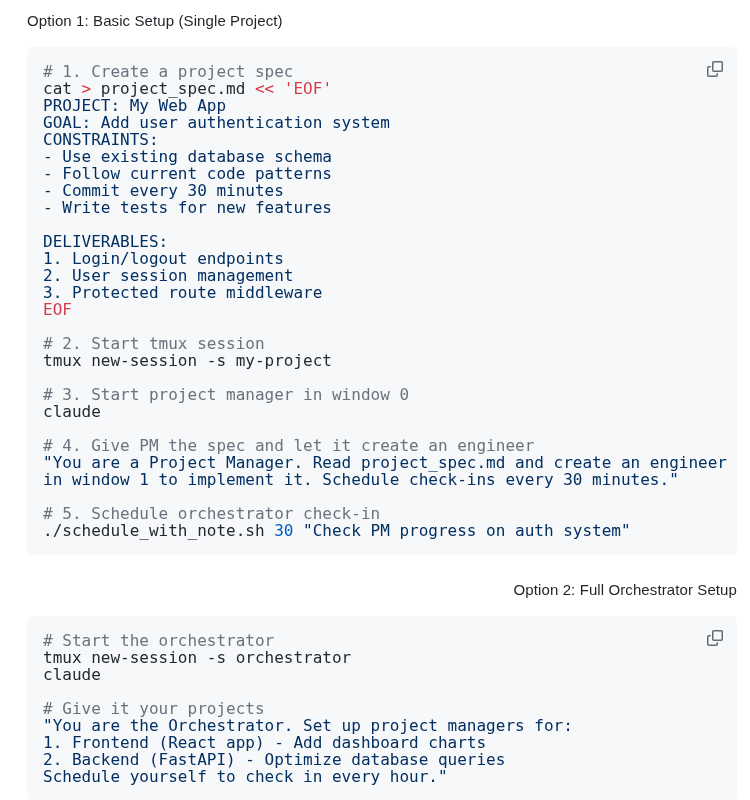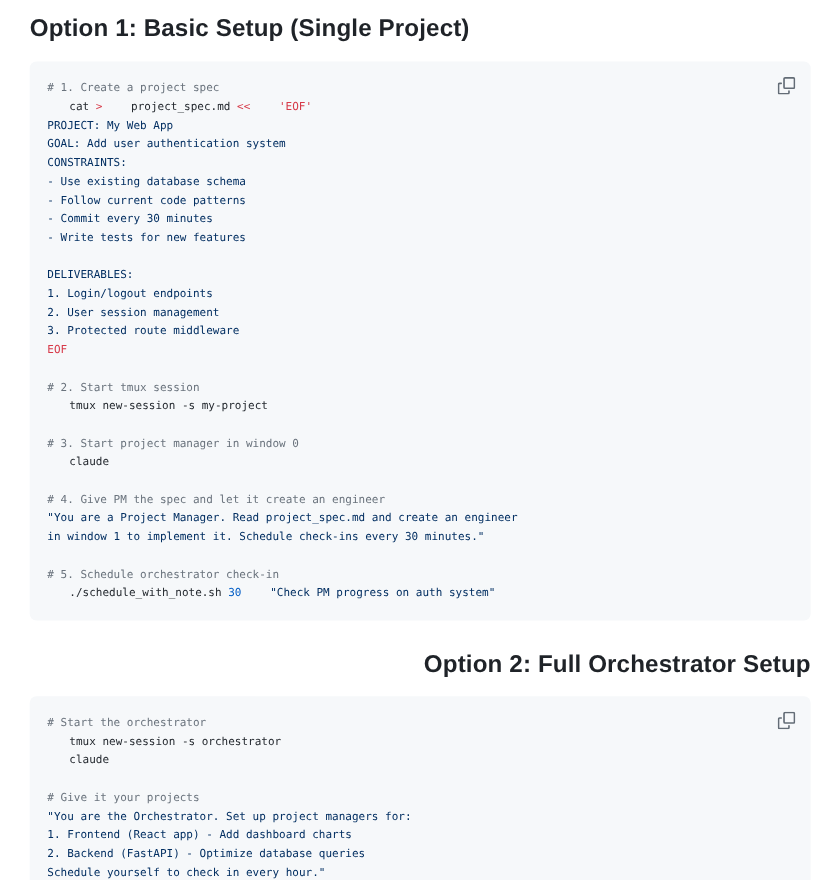--- a/index.html
+++ b/index.html
@@ -19,47 +19,47 @@
     background: var(--page_bg);
   }
   body {
     width: 750px;
     height: 800px;
     overflow: hidden;
     padding: 12px 13px 0 27px;
     font-family: "Liberation Sans", sans-serif;
   }
   .section-heading {
-    font-size: 22px;
-    font-weight: 700;
+    font-size: 15px;
+    font-weight: 400;
     color: var(--heading);
     margin: 0 0 16px 0;
     letter-spacing: 0.1px;
     line-height: 1.25;
   }
   .section-heading.second {
     margin-top: 26px;
     text-align: right;
   }
   .code-block {
     position: relative;
     background: var(--code_bg);
     border-radius: 6px;
     padding: 16px;
   }
   .code-pre {
     margin: 0;
     font-family: "DejaVu Sans Mono", "Liberation Mono", monospace;
-    font-size: 10px;
+    font-size: 16px;
     line-height: 17px;
     white-space: pre;
   }
   .code-line { min-height: 17px; }
   .tok-comment { color: var(--comment); }
-  .tok-plain   { color: var(--plain); margin-left: 20px; }
+  .tok-plain   { color: var(--plain); }
   .tok-keyword { color: var(--keyword); }
   .tok-string  { color: var(--string); }
   .tok-number  { color: var(--number); }
   .copy-button {
     position: absolute;
     top: 8px;
     right: 8px;
     width: 28px;
     height: 28px;
     padding: 6px;

